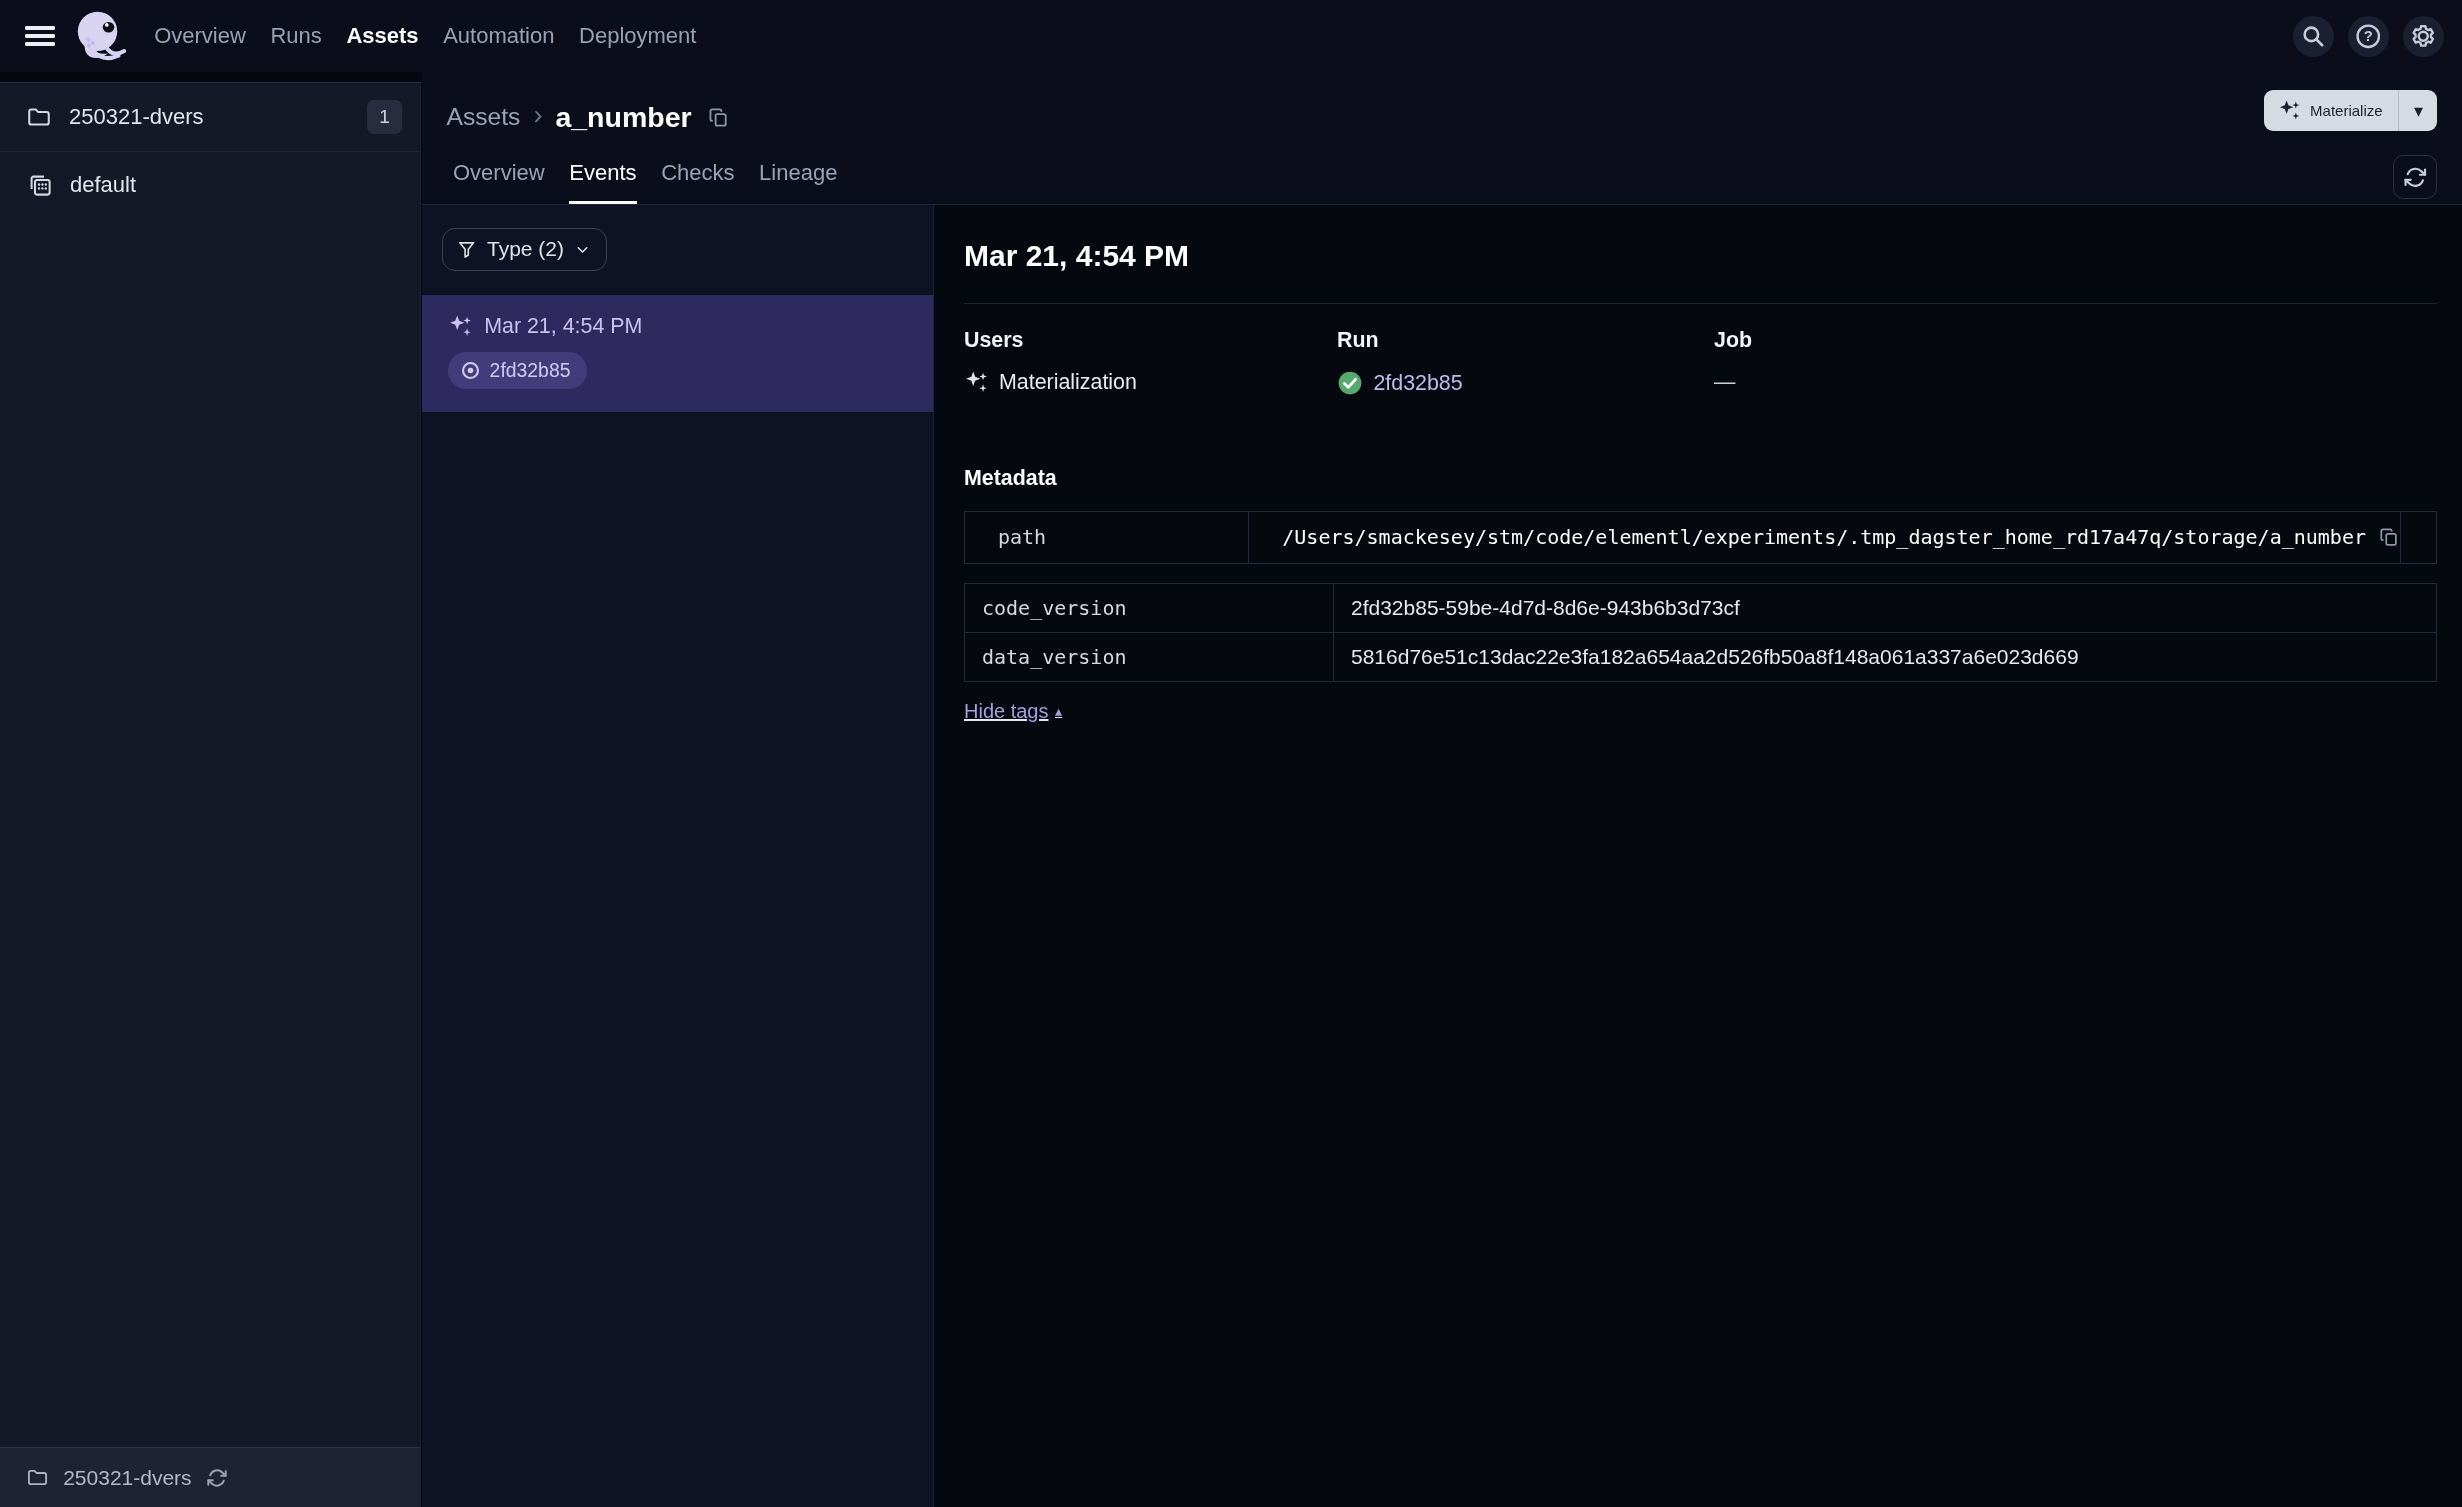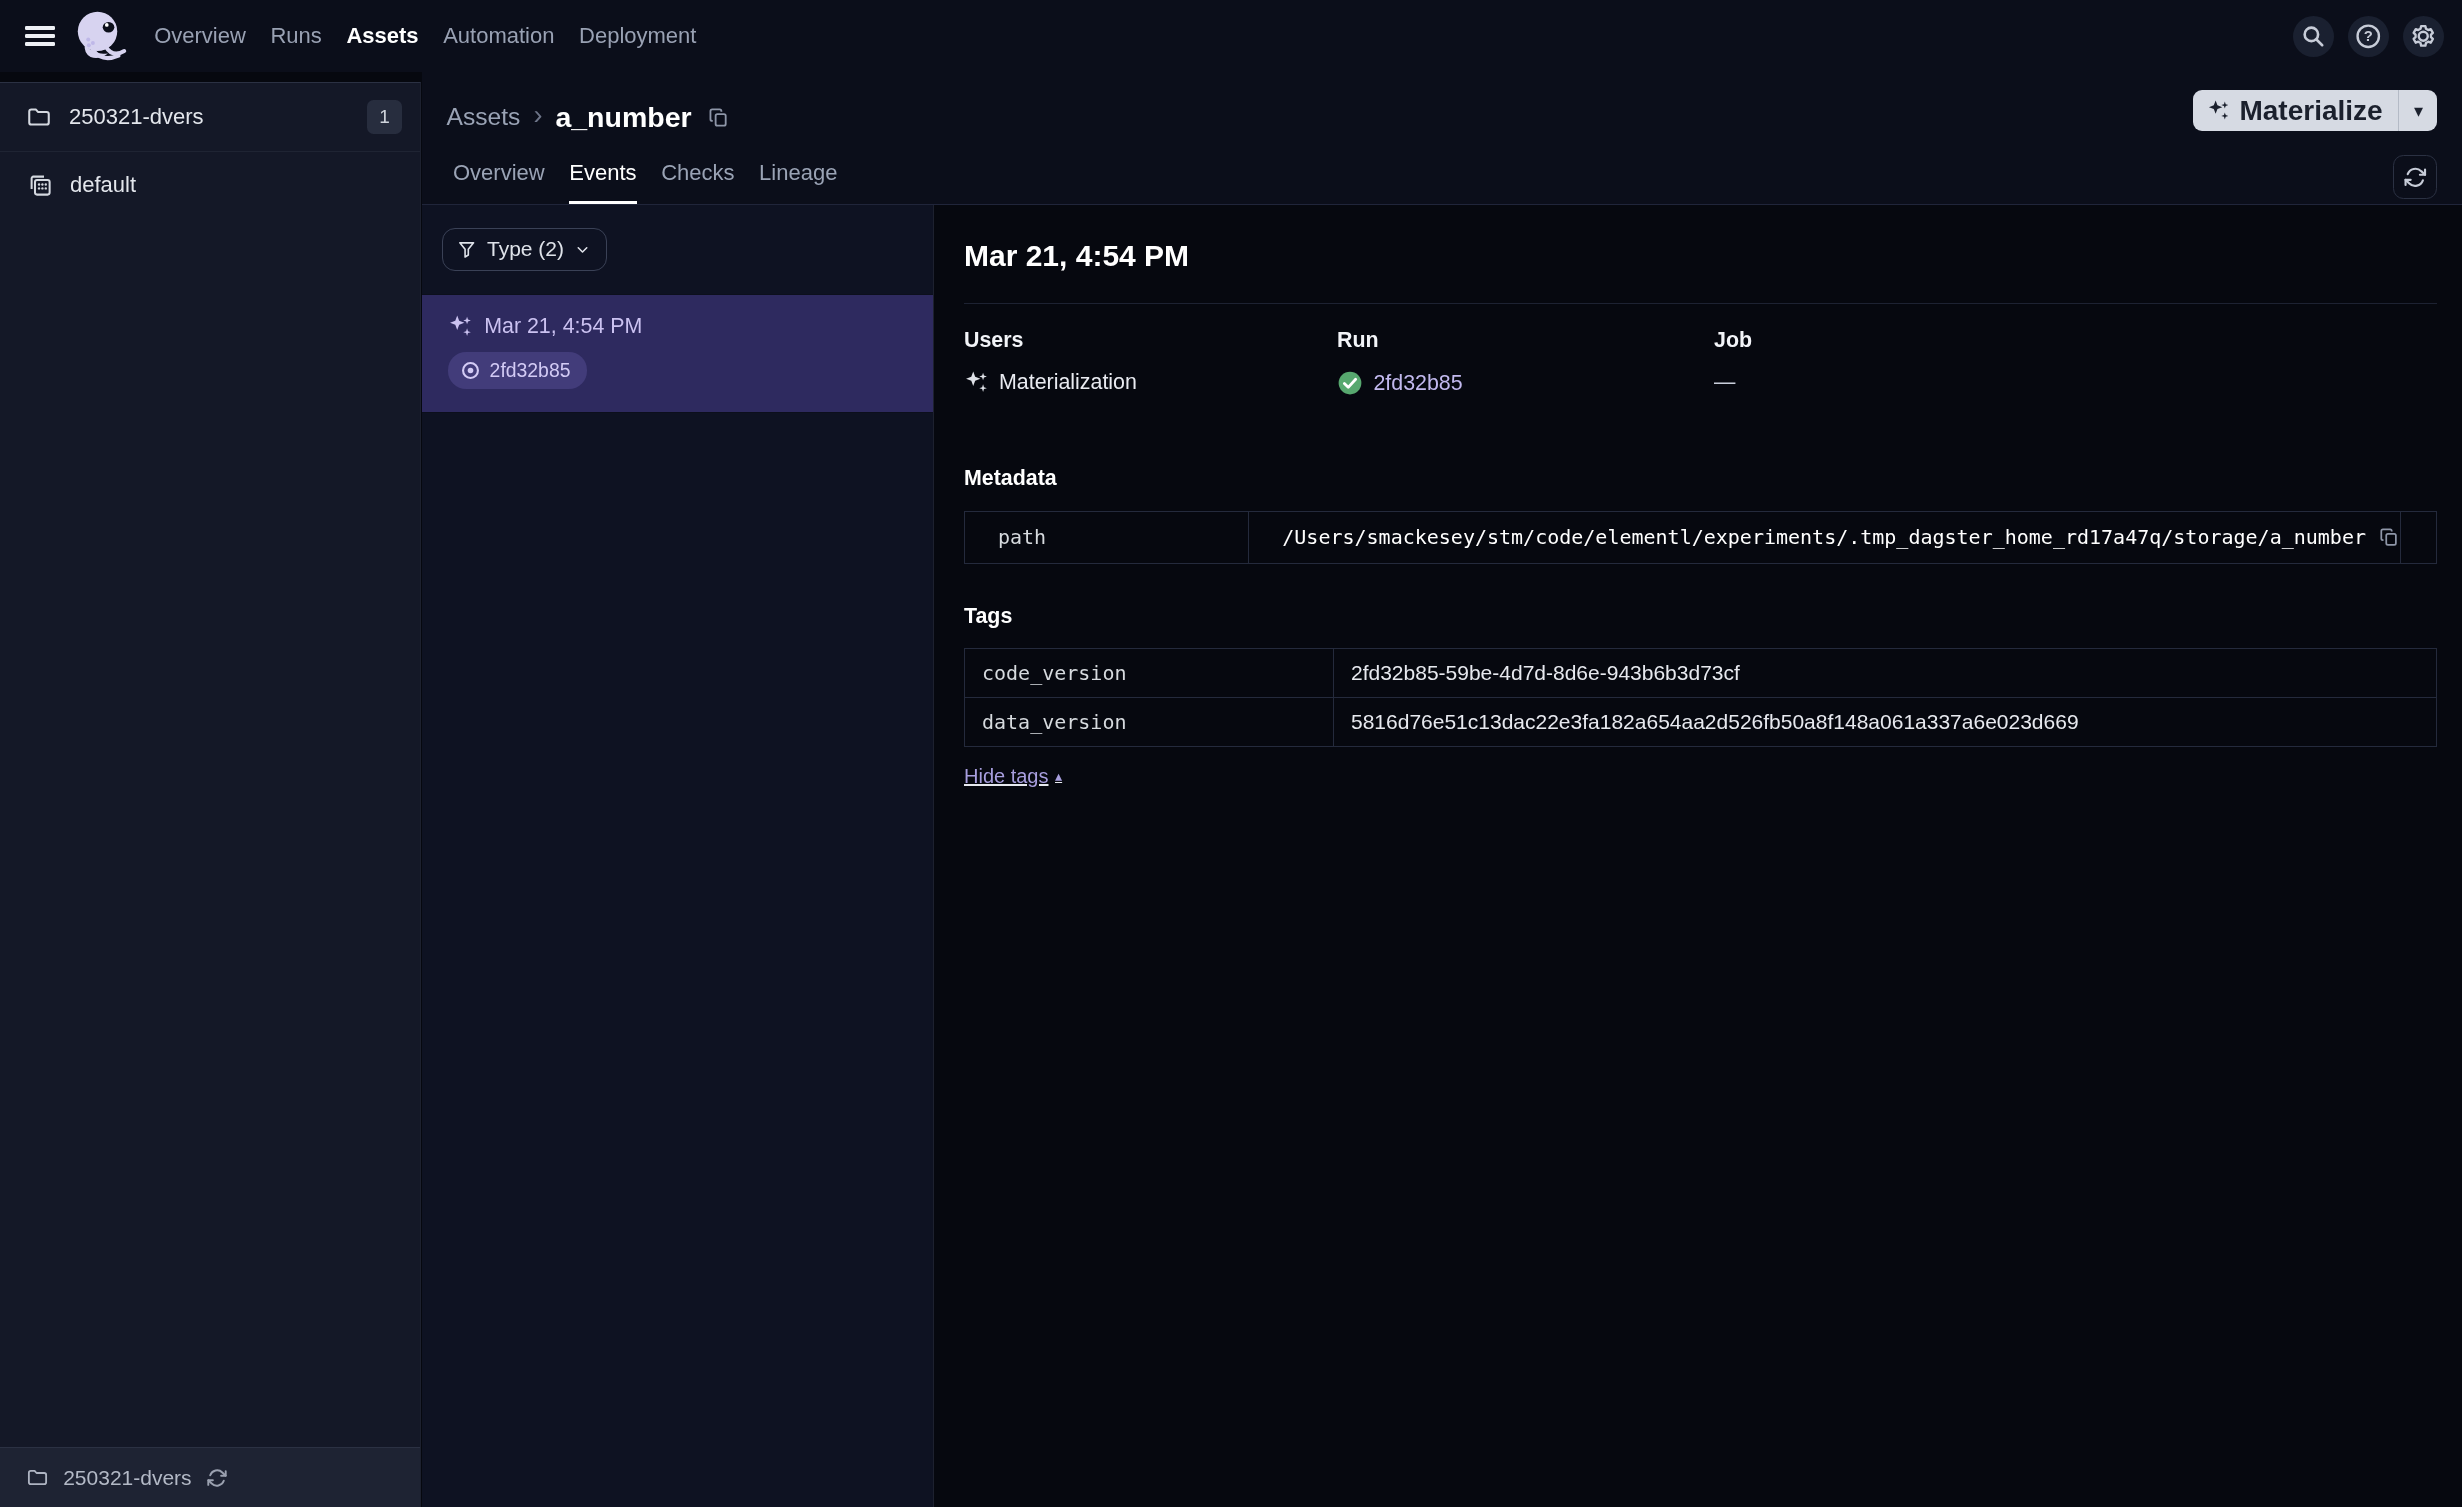--- a/index.html
+++ b/index.html
@@ -77,21 +77,21 @@
   .crumb-current { font-size:28.5px; font-weight:600; color:#ffffff; }
   .copy-btn { margin-left:15.5px; cursor:pointer; }
 
   .materialize-btn {
     position:absolute; right:24.6px; top:18px; height:41px;
     background:#d6dae3; border-radius:9px;
     display:flex; align-items:center; color:#1b202d; cursor:pointer;
     overflow:hidden;
   }
   .materialize-main { display:flex; align-items:center; gap:9px; padding:0 15.5px 0 14.2px; height:100%; }
-  .materialize-label { font-size:28px; font-weight:700; color:#1b202d; }
+  .materialize-label { font-size:15px; font-weight:400; color:#1b202d; }
   .materialize-divider { width:1.3px; height:100%; background:#b4bac6; }
   .materialize-caret { width:38px; height:100%; display:flex; align-items:center; justify-content:center; font-size:18px; color:#1b202d; }
 
   .tab-row { position:absolute; bottom:0; left:31px; display:flex; gap:24.6px; }
   .tab { font-size:22px; color:#9aa3b5; padding-bottom:15.5px; cursor:pointer; border-bottom:3.2px solid transparent; }
   .tab.active { color:#ffffff; border-bottom-color:#ffffff; }
   .refresh-btn {
     position:absolute; right:24.6px; bottom:5.2px;
     width:44px; height:44px; border:1.3px solid #2b3143; border-radius:10.4px;
     display:flex; align-items:center; justify-content:center; cursor:pointer;
@@ -413,21 +413,20 @@
                   <path d="M6 15.5 H5.4 C4.4 15.5 3.6 14.7 3.6 13.7 V5.4 C3.6 4.4 4.4 3.6 5.4 3.6 H13.2 C14.2 3.6 15 4.4 15 5.4 V6"></path>
                 </svg>
               </span>
             </div>
           </td>
           <td class="kv-action"></td>
         </tr>
       </tbody>
         </table>
 
-      <div class="section-heading mt-tags">Tags</div>
       <table class="kv-table">
         <tbody>
             <tr class="tag-row">
           <td class="kv-key">code_version</td>
           <td class="kv-val"><span class="tag-value">2fd32b85-59be-4d7d-8d6e-943b6b3d73cf</span></td>
         </tr>
         <tr class="tag-row">
           <td class="kv-key">data_version</td>
           <td class="kv-val"><span class="tag-value">5816d76e51c13dac22e3fa182a654aa2d526fb50a8f148a061a337a6e023d669</span></td>
         </tr>

